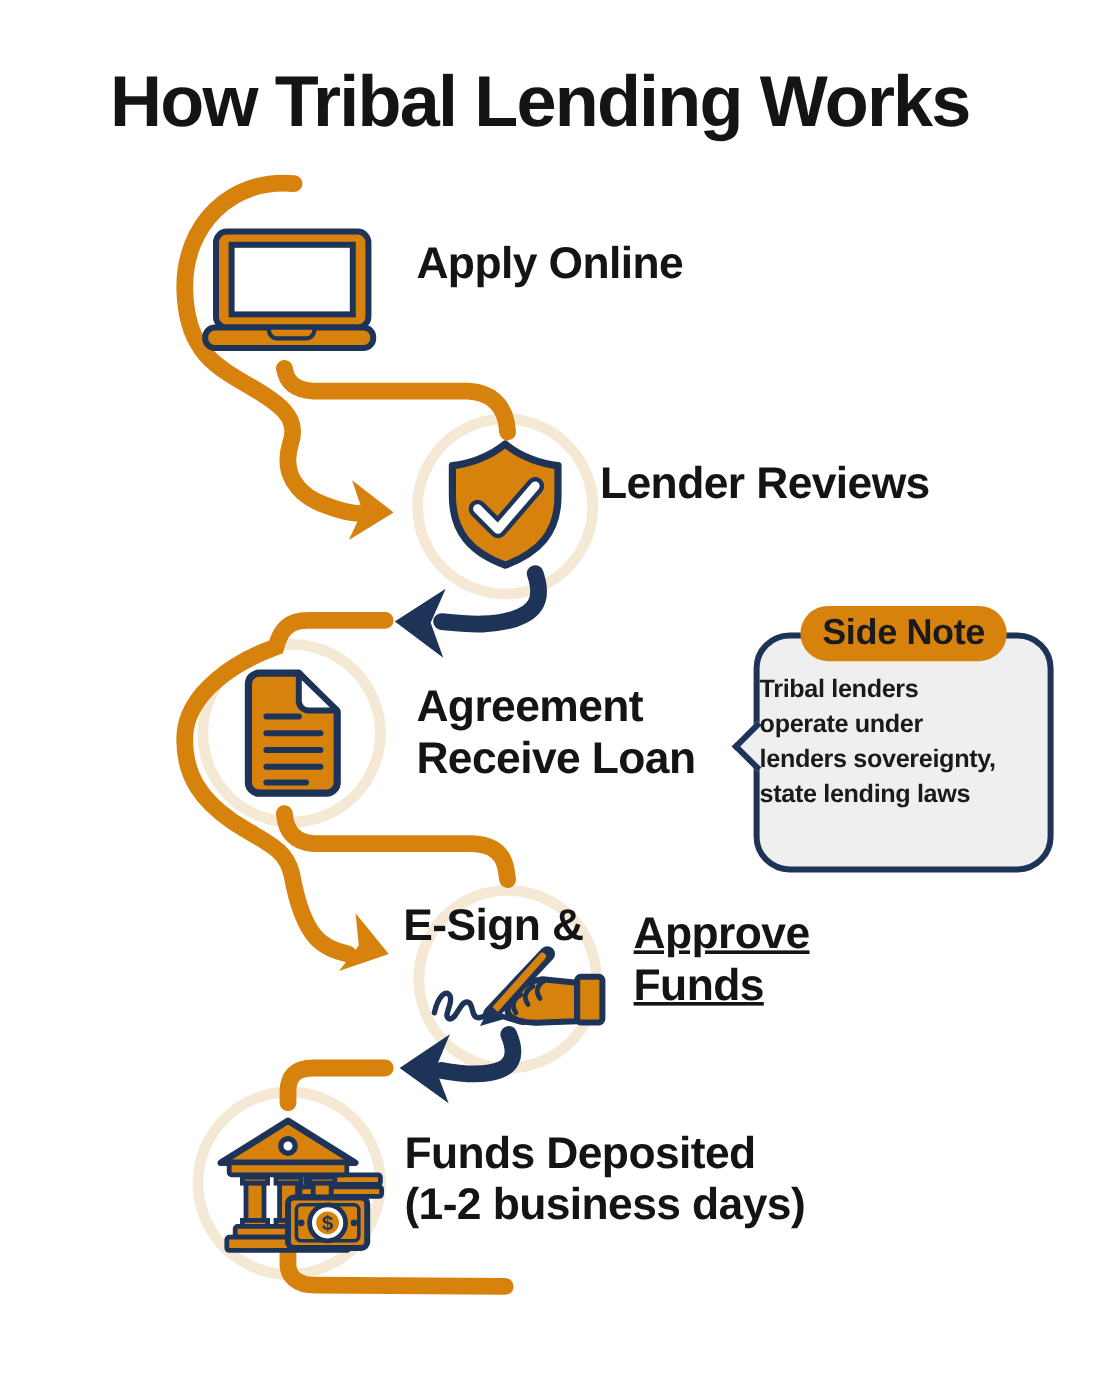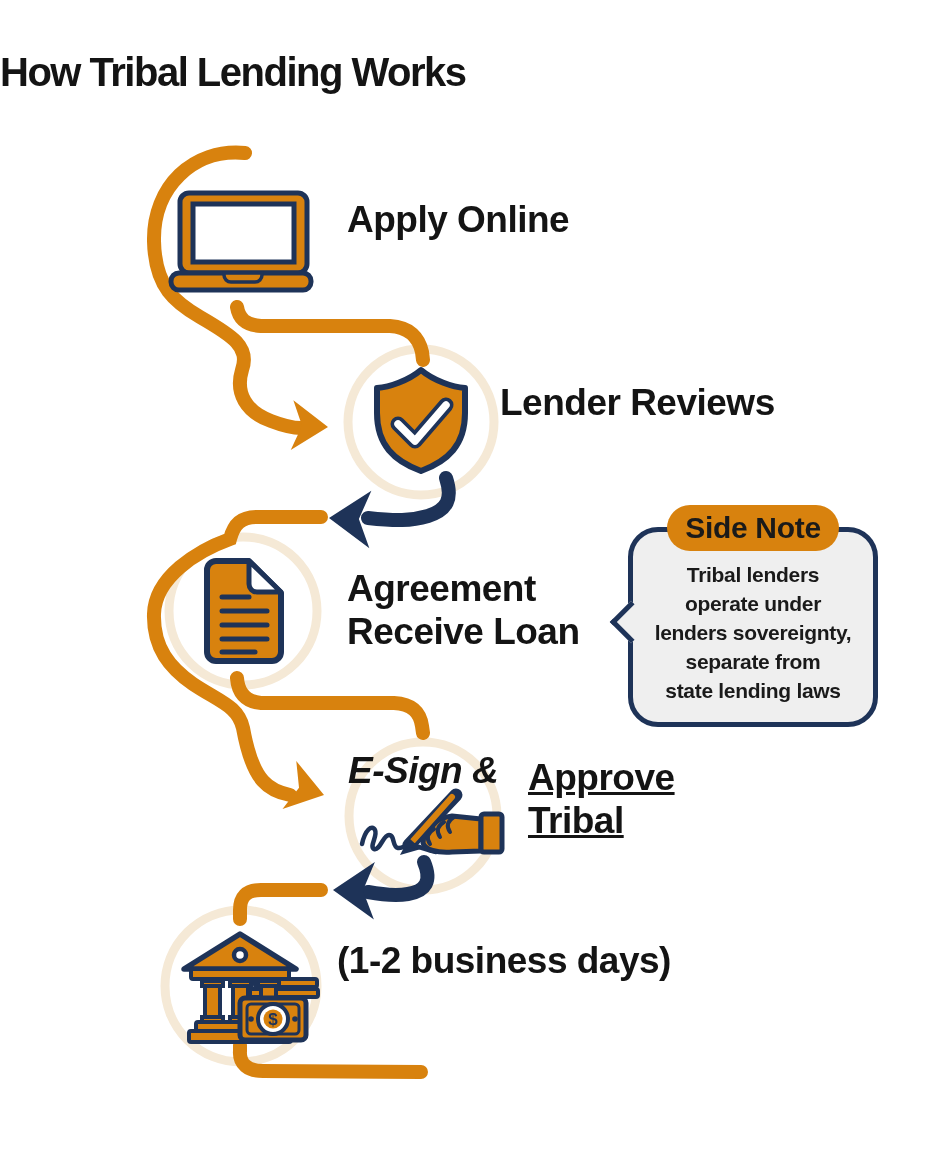--- a/index.html
+++ b/index.html
@@ -6,22 +6,22 @@
     --orange:#D8820E; --navy:#1E3358; --cream:#F5E9D6;
     --ink:#141414; --note-bg:#EFEFEF; --note-text:#1A1A1A;
   }
   html,body{margin:0;padding:0;background:#fff;}
   body{
     width:928px;height:1152px;position:relative;overflow:hidden;
     font-family:"Liberation Sans",sans-serif;
   }
   .stage-svg{position:absolute;left:0;top:0;z-index:1;}
   .title{
-    position:absolute;top:50px;left:0;width:808px;text-align:left;
-    font-size:40px;font-weight:700;letter-spacing:-1.5px;color:var(--ink);z-index:2;
+    position:absolute;top:50px;left:0;width:808px;text-align:right;
+    font-size:60px;font-weight:700;letter-spacing:-1.5px;color:var(--ink);z-index:2;
   }
   .step-label{
     position:absolute;color:var(--ink);font-size:37px;font-weight:700;
     letter-spacing:-0.5px;line-height:43px;white-space:nowrap;z-index:2;
   }
   .note-box{
     position:absolute;left:628px;top:527px;width:250px;height:200px;
     background:var(--note-bg);border:5px solid var(--navy);border-radius:30px;
     box-sizing:border-box;z-index:3;
   }
@@ -32,21 +32,21 @@
     box-sizing:border-box;z-index:4;
   }
   .note-badge{
     position:absolute;left:667px;top:505px;width:172px;height:46px;
     background:var(--orange);border-radius:24px;z-index:5;
     display:flex;align-items:center;justify-content:center;
     font-size:30px;font-weight:700;color:var(--note-text);letter-spacing:-0.3px;
   }
   .note-body{
     position:absolute;left:633px;top:560px;width:240px;z-index:5;
-    text-align:center;font-size:21px;font-weight:700;line-height:29px;
+    text-align:left;font-size:21px;font-weight:700;line-height:29px;
     color:var(--note-text);letter-spacing:-0.3px;
   }
 </style>
 </head>
 <body>
 
 <div class="title">How Tribal Lending Works</div>
 
 <svg class="stage-svg" width="928" height="1152" viewBox="0 0 928 1152">
   <defs>
@@ -157,33 +157,33 @@
 <div class="step-label" style="left:347px;top:198px;">
   <div>Apply Online</div>
 </div>
 <div class="step-label" style="left:500px;top:381px;">
   <div>Lender Reviews</div>
 </div>
 <div class="step-label" style="left:347px;top:567px;">
   <div>Agreement</div>
   <div>Receive Loan</div>
 </div>
-<div class="step-label" style="left:348px;top:749px;font-style:italic;">
+<div class="step-label" style="left:336px;top:749px;">
   <div>E-Sign &amp;</div>
 </div>
 <div class="step-label" style="left:528px;top:756px;text-decoration:underline;">
   <div>Approve</div>
-  <div>Tribal</div>
+  <div>Funds</div>
 </div>
 <div class="step-label" style="left:337px;top:939px;">
+  <div>Funds Deposited</div>
   <div>(1-2 business days)</div>
 </div>
 
 <div class="note-box"></div>
 <div class="note-tail"></div>
 <div class="note-badge">Side Note</div>
 <div class="note-body">
   <div>Tribal lenders</div>
   <div>operate under</div>
   <div>lenders sovereignty,</div>
-  <div>separate from</div>
   <div>state lending laws</div>
 </div>
 
 </body></html>

